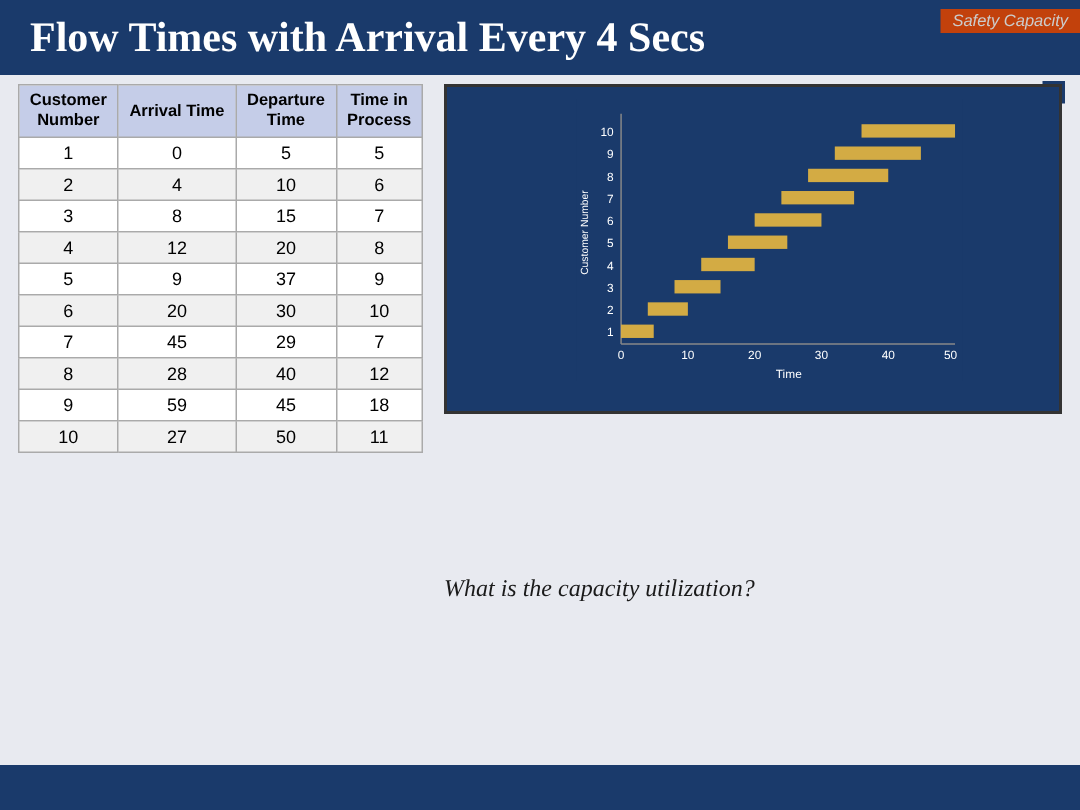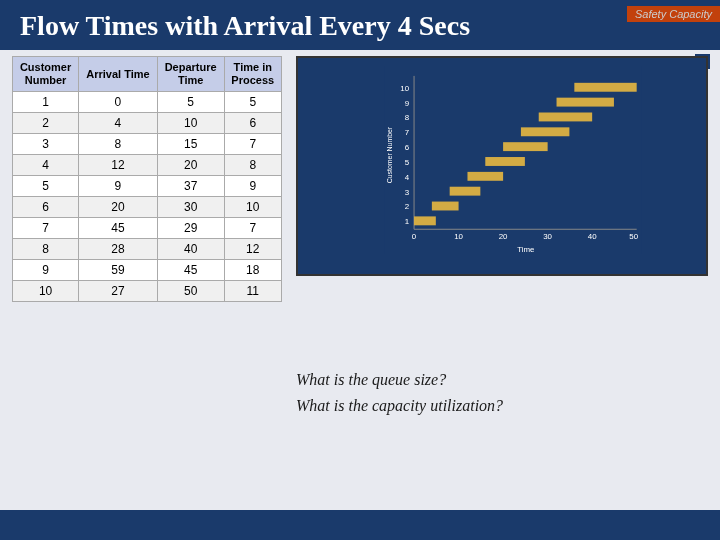--- a/index.html
+++ b/index.html
@@ -265,18 +265,17 @@
 
         <rect x="156" y="47" width="54" height="9" fill="#e8b840" opacity="0.9"></rect>
 
         <rect x="174" y="32" width="58" height="9" fill="#e8b840" opacity="0.9"></rect>
 
         <rect x="192" y="17" width="63" height="9" fill="#e8b840" opacity="0.9"></rect>
       </svg>
     </div>
 
     <div class="questions">
-      <p>What is the queue size?</p>
       <p>What is the capacity utilization?</p>
     </div>
   </div>
 
 </div>
 
 </body></html>

